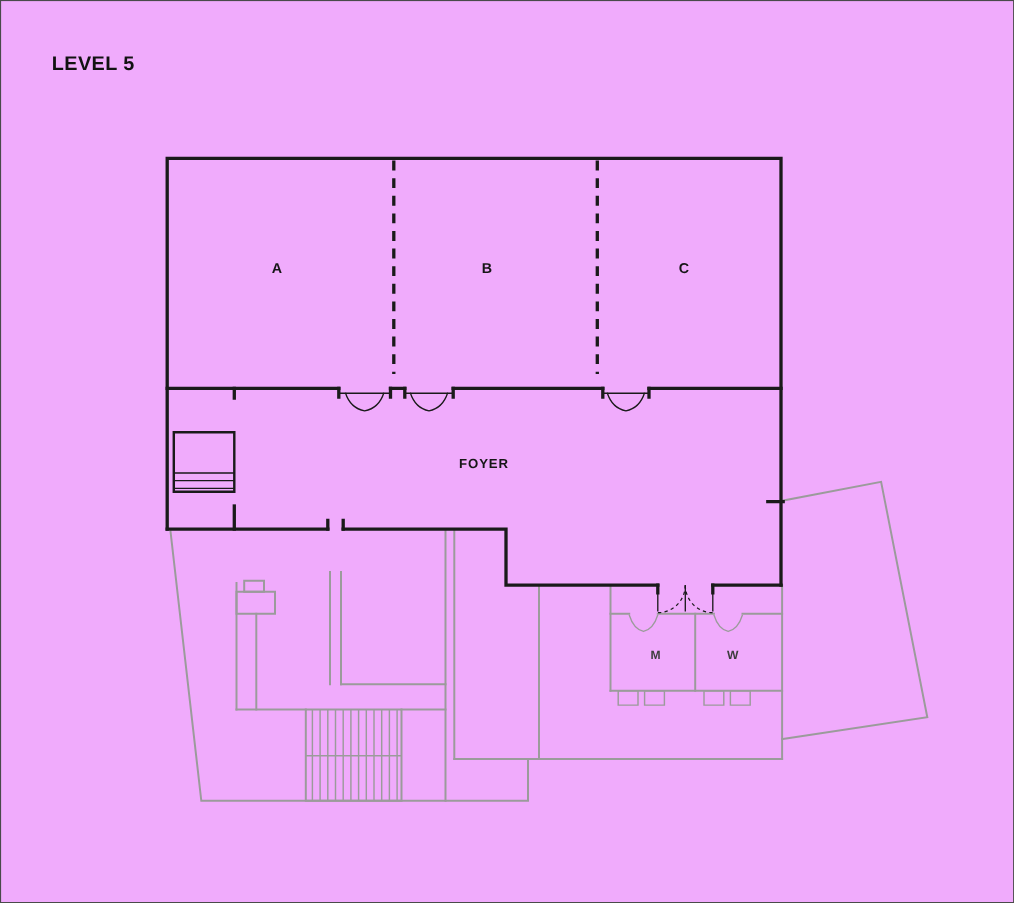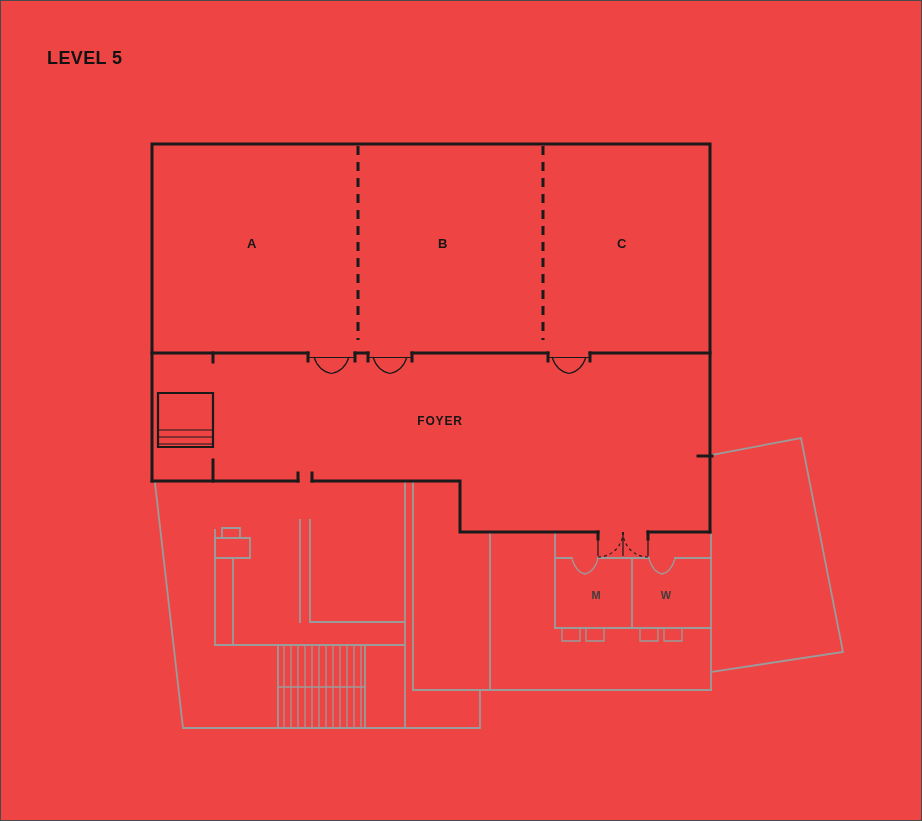--- a/index.html
+++ b/index.html
@@ -1,19 +1,19 @@
 <!DOCTYPE html>
 <html><head>
 <meta charset="utf-8">
 <style>
   html,body{margin:0;padding:0;background:#ffffff;}
   .sheet{
     position:relative;
     width:922px;height:821px;
-    background:#ef4444;
+    background:#f0abfc;
     font-family:"Liberation Sans", sans-serif;
     overflow:hidden;
   }
   svg{display:block;}
   .t-title{font-weight:bold;font-size:18px;letter-spacing:.4px;fill:#121212;}
   .t-room{font-weight:bold;font-size:13px;fill:#161616;letter-spacing:.5px;}
   .t-foyer{font-weight:bold;font-size:12px;fill:#161616;letter-spacing:.8px;}
   .t-small{font-weight:bold;font-size:11px;fill:#3d3d3d;}
   .wall{stroke:#1a1a1a;stroke-width:3;fill:none;stroke-linecap:square;}
   .wall-med{stroke:#1a1a1a;stroke-width:2.2;fill:none;stroke-linecap:square;}

